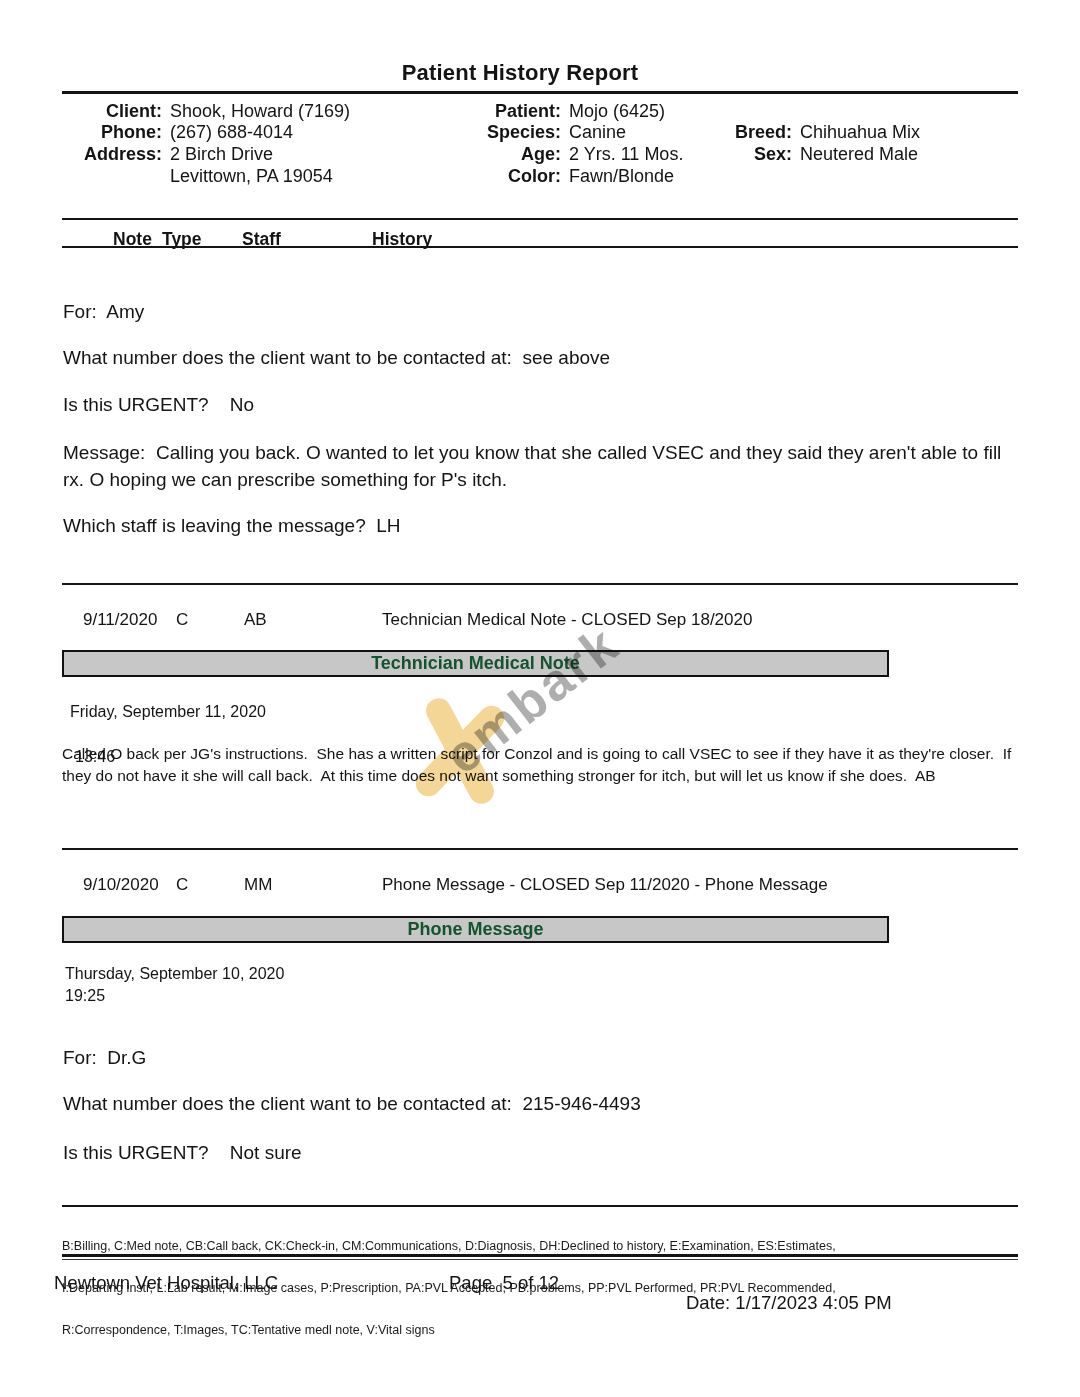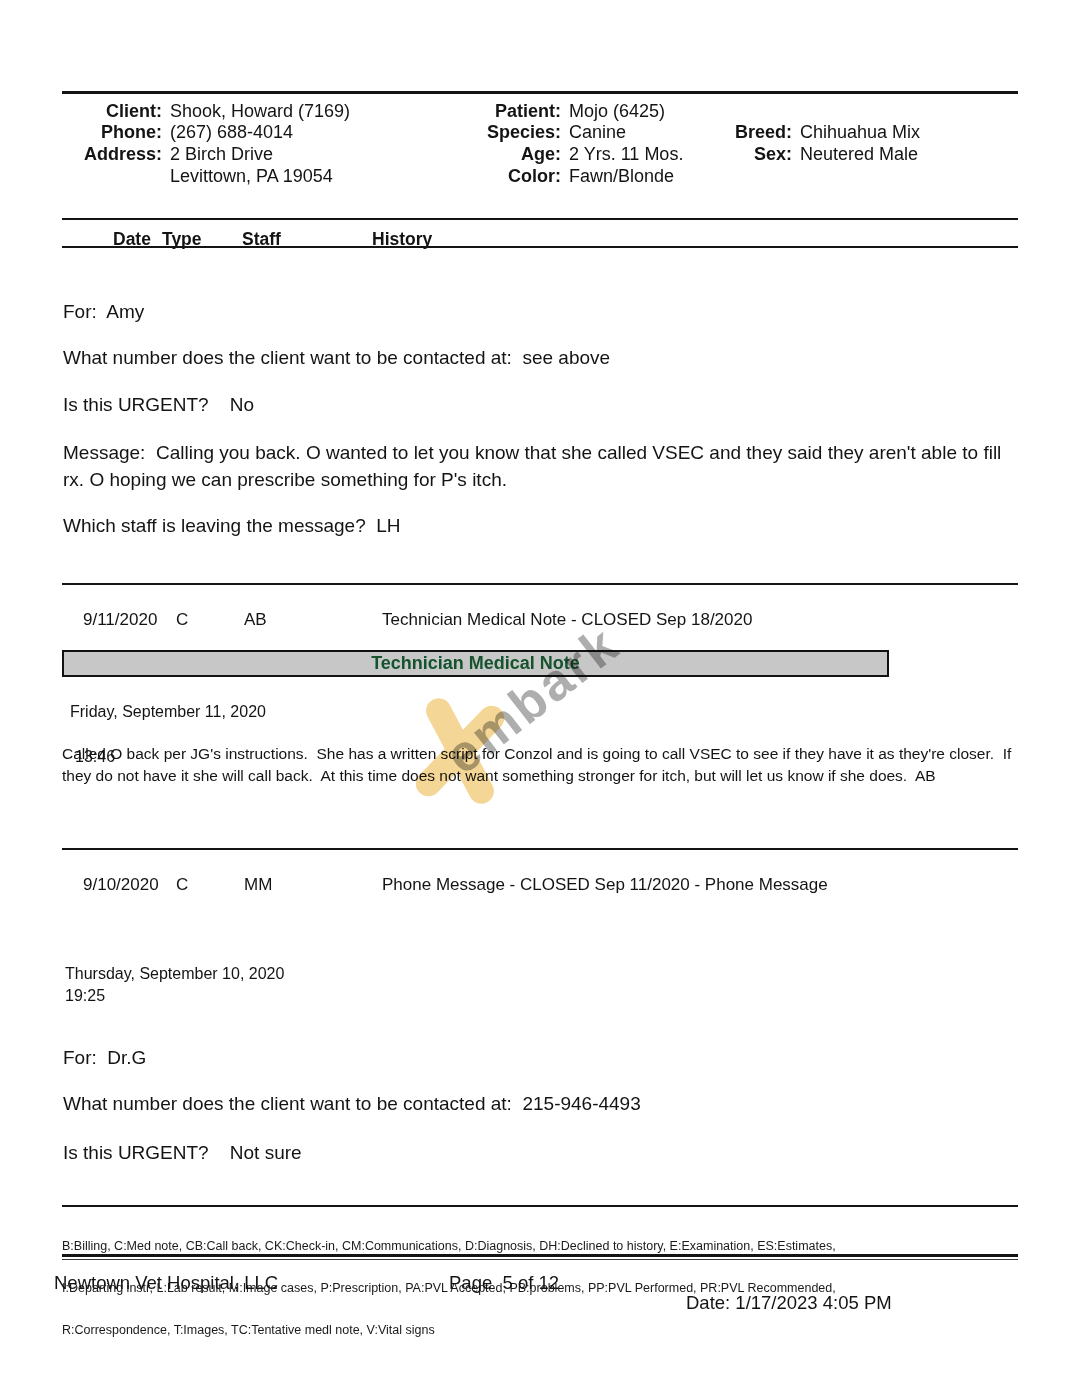--- a/index.html
+++ b/index.html
@@ -48,20 +48,21 @@
     position:absolute;left:400px;top:690px;width:120px;height:122px;
     transform:rotate(8deg);
     mix-blend-mode:multiply;opacity:.8;pointer-events:none;z-index:8;
   }
 </style>
 </head>
 <body>
 
 <div class="page">
 
+  <div class="title">Patient History Report</div>
   <div class="rule" style="top:91px;height:3px;"></div>
 
   <div class="info-row" style="top:100px;">
     <span class="lab l1">Client:</span>
     <span class="val v1">Shook, Howard (7169)</span>
     <span class="lab l2">Patient:</span>
     <span class="val v2">Mojo (6425)</span>
   </div>
   <div class="info-row" style="top:121px;">
     <span class="lab l1">Phone:</span>
@@ -80,21 +81,21 @@
     <span class="val v3">Neutered Male</span>
   </div>
   <div class="info-row" style="top:165px;">
     <span class="val v1">Levittown, PA 19054</span>
     <span class="lab l2">Color:</span>
     <span class="val v2">Fawn/Blonde</span>
   </div>
 
   <div class="rule" style="top:218px;height:2px;"></div>
   <div class="thead">
-    <span style="left:113px;top:229px;">Date</span>
+    <span style="left:113px;top:229px;">Note</span>
     <span style="left:162px;top:229px;">Type</span>
     <span style="left:242px;top:229px;">Staff</span>
     <span style="left:372px;top:229px;">History</span>
   </div>
   <div class="rule" style="top:246px;height:2px;"></div>
 
   <div class="abs p" style="left:63px;top:298px;">For:  Amy</div>
   <div class="abs p" style="left:63px;top:344px;">What number does the client want to be contacted at:  see above</div>
   <div class="abs p" style="left:63px;top:391px;">Is this URGENT?    No</div>
   <div class="abs p" style="left:63px;top:439px;width:957px;">Message:  Calling you back. O wanted to let you know that she called VSEC and they said they aren't able to fill rx. O hoping we can prescribe something for P's itch.</div>
@@ -112,20 +113,21 @@
   <div class="abs note-meta" style="left:75px;top:722px;margin-top:24px;">13:46</div>
   <div class="abs note-body" style="left:62px;top:743px;width:957px;">Called O back per JG's instructions.  She has a written script for Conzol and is going to call VSEC to see if they have it as they're closer.  If they do not have it she will call back.  At this time does not want something stronger for itch, but will let us know if she does.  AB</div>
 
   <div class="rule" style="top:848px;height:2px;"></div>
   <div class="entry-row">
     <span style="left:83px;top:875px;">9/10/2020</span>
     <span style="left:176px;top:875px;">C</span>
     <span style="left:244px;top:875px;">MM</span>
     <span style="left:382px;top:875px;">Phone Message - CLOSED Sep 11/2020 - Phone Message</span>
   </div>
+  <div class="banner" style="top:916px;">Phone Message</div>
   <div class="abs note-meta" style="left:65px;top:963px;">Thursday, September 10, 2020</div>
   <div class="abs note-meta" style="left:65px;top:985px;">19:25</div>
 
   <div class="abs p" style="left:63px;top:1044px;">For:  Dr.G</div>
   <div class="abs p" style="left:63px;top:1090px;">What number does the client want to be contacted at:  215-946-4493</div>
   <div class="abs p" style="left:63px;top:1139px;">Is this URGENT?    Not sure</div>
 
   <div class="rule" style="top:1205px;height:2px;"></div>
   <div class="abs legend" style="left:62px;top:1211px;width:956px;">
     <span>B:Billing, C:Med note, CB:Call back, CK:Check-in, CM:Communications, D:Diagnosis, DH:Declined to history, E:Examination, ES:Estimates,</span>

